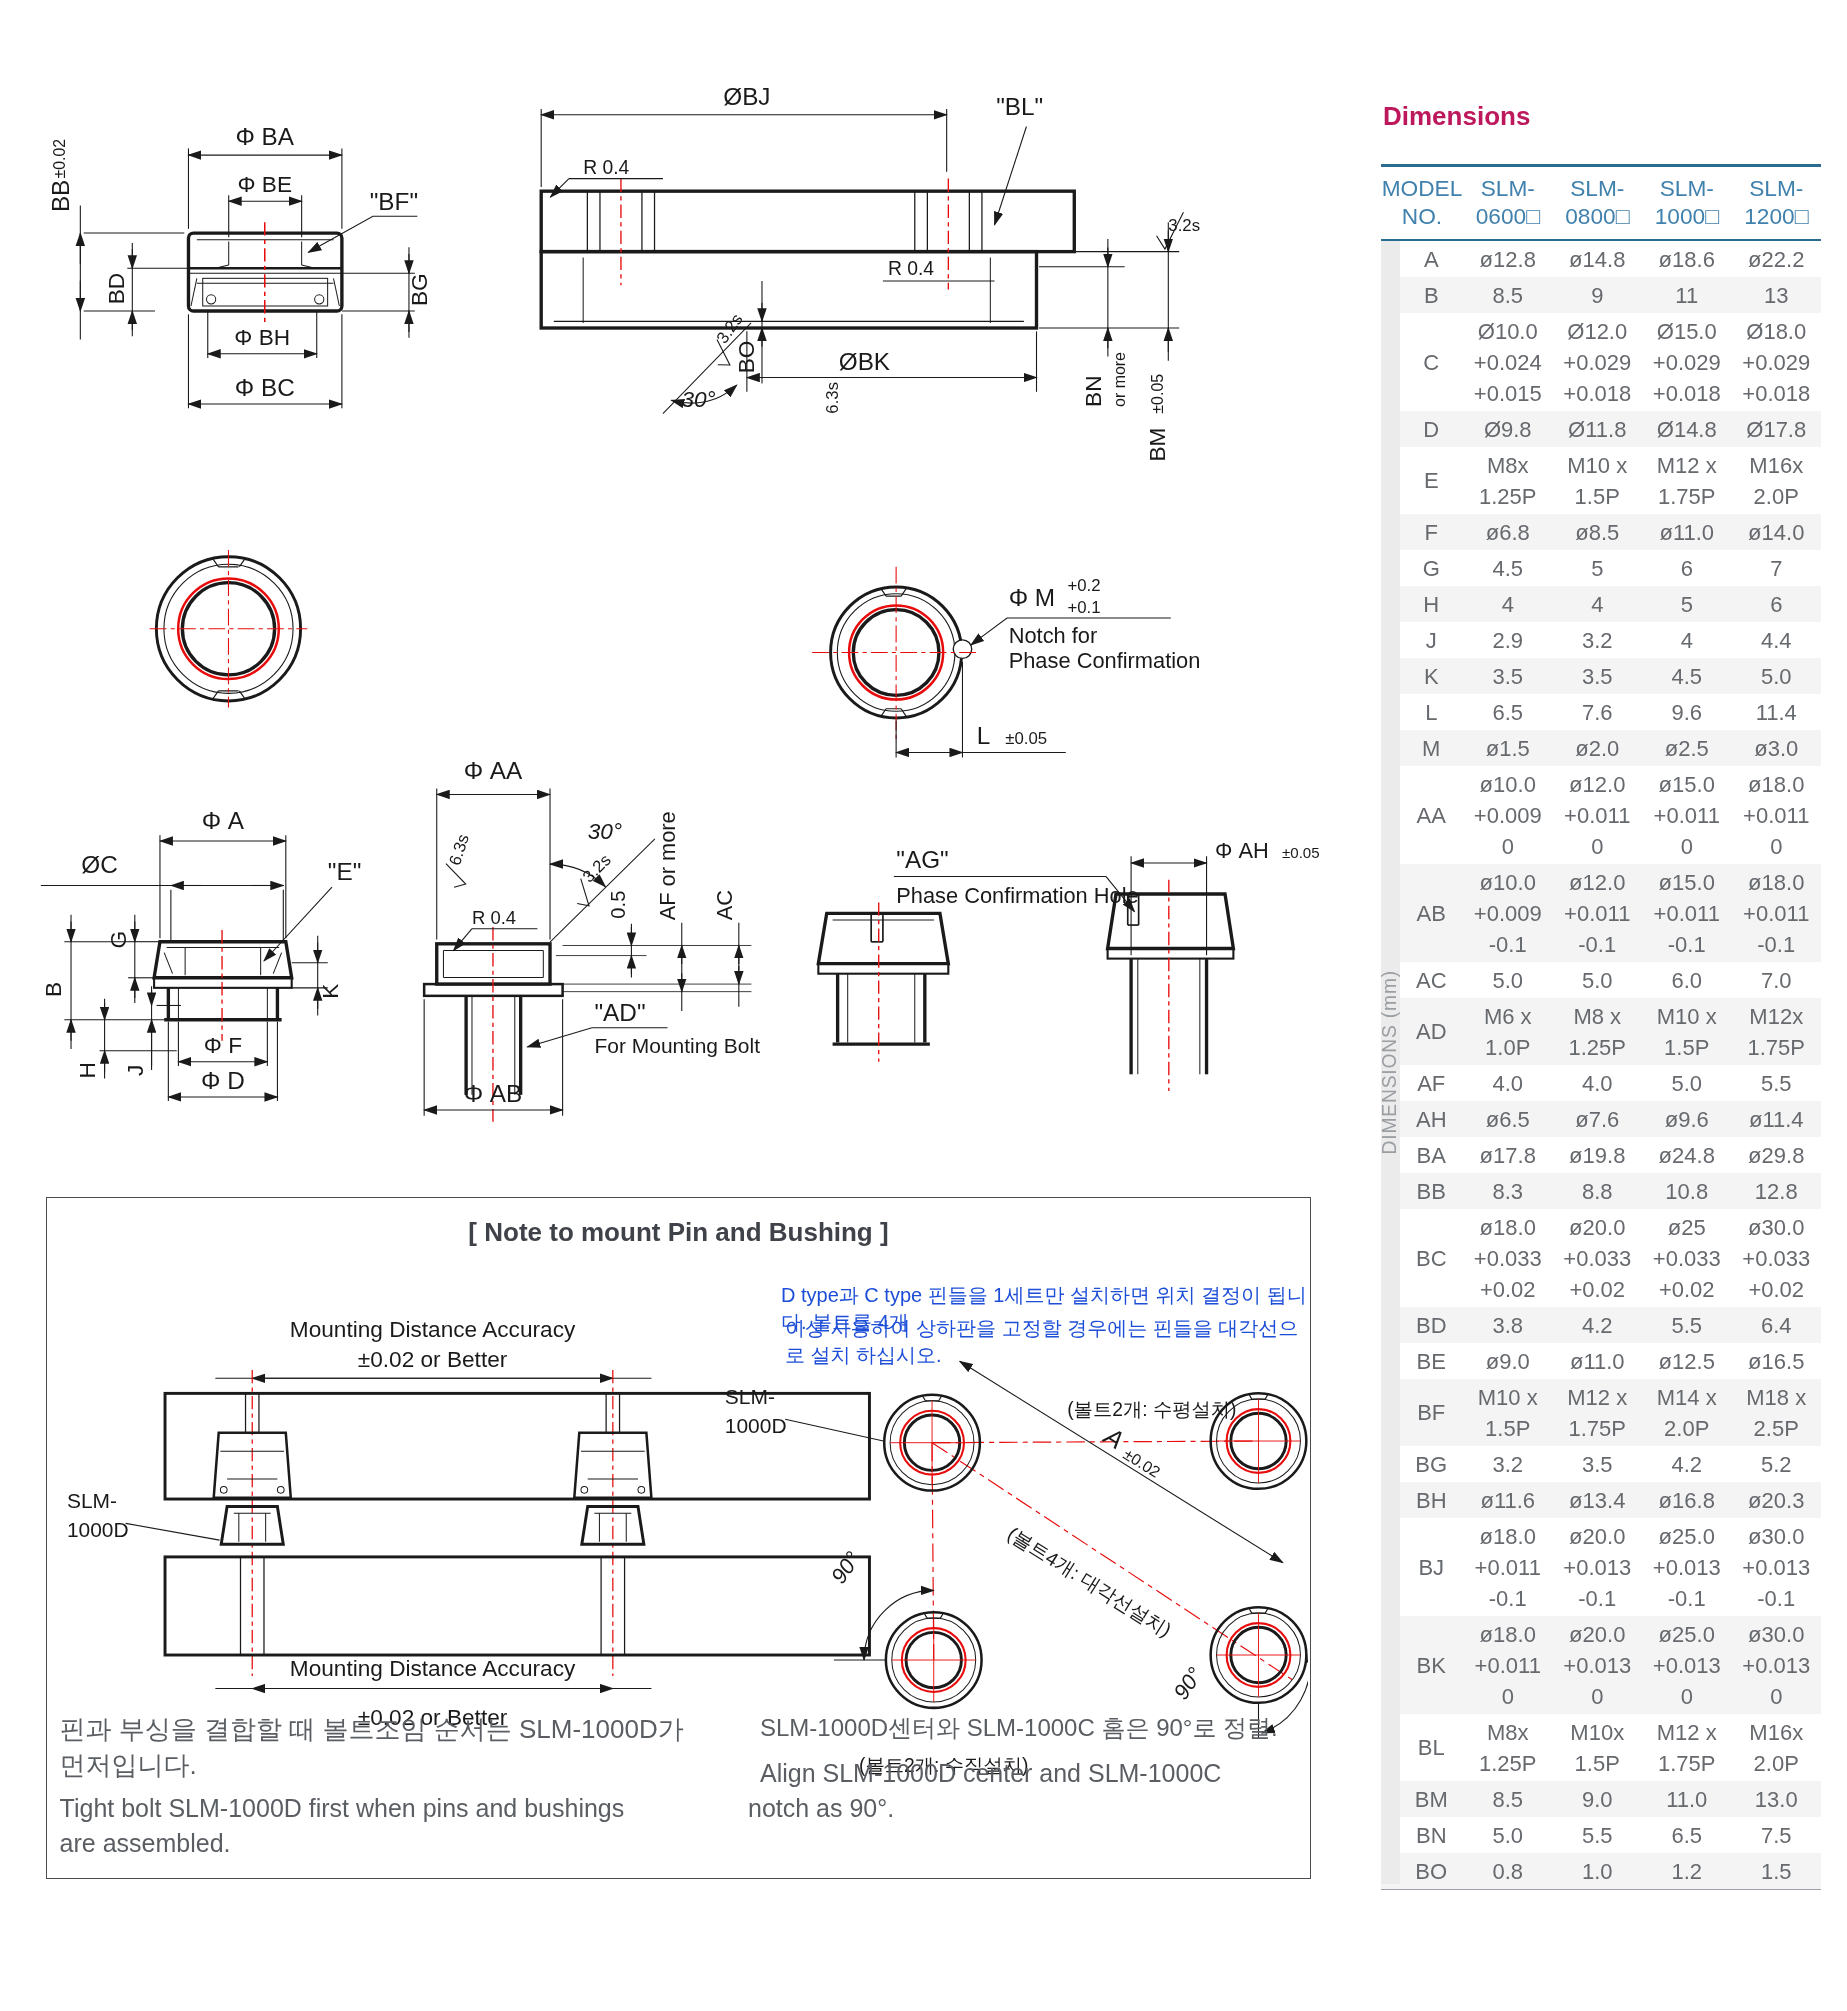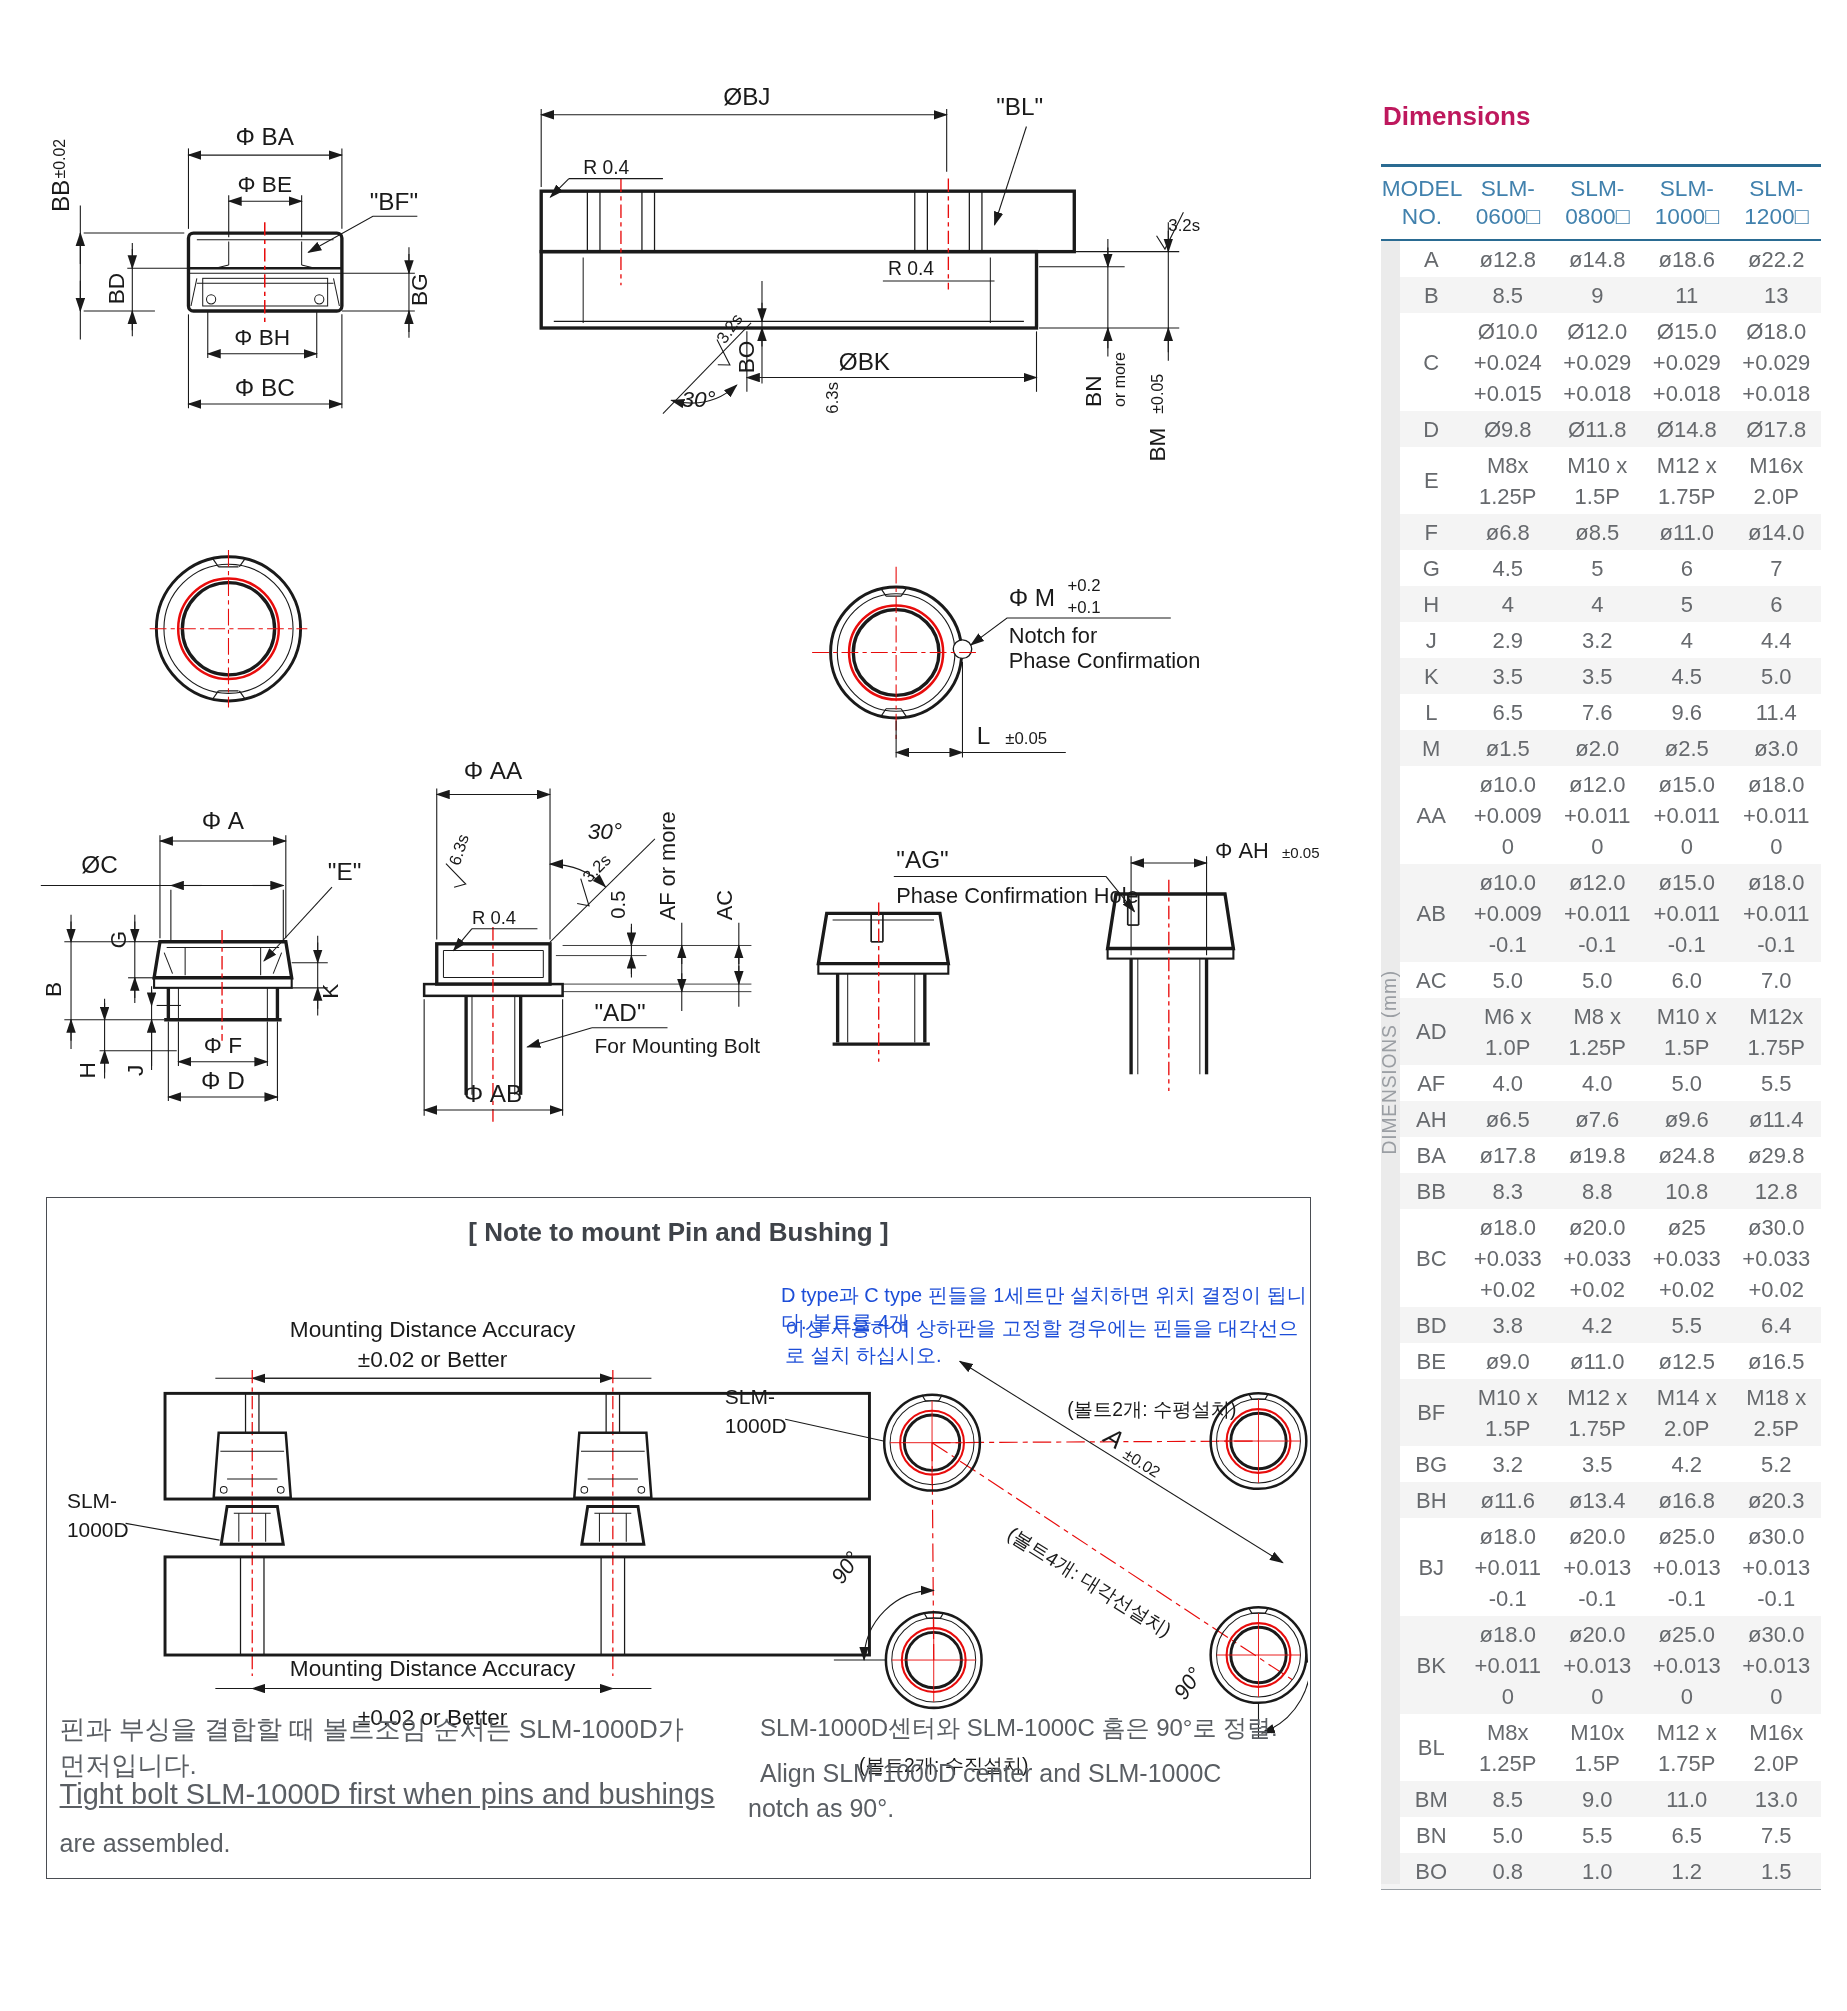--- a/index.html
+++ b/index.html
@@ -25,21 +25,21 @@
              color:#9a9ea3;letter-spacing:0.8px;white-space:nowrap;}
   
   #note-box{left:46px;top:1197px;width:1263px;height:680px;border:1.7px solid #4a4d52;}
   #note-title{left:0;right:0;top:18.5px;text-align:center;font-size:26px;font-weight:700;color:#3f4349;}
   .pink{color:#1d4ed8;}
   #pink1{left:734px;top:84px;font-size:20px;}
   #pink2{left:738px;top:117px;font-size:20px;}
   .notetext{color:#5a5e63;}
   #krl1{left:12.6px;top:514px;font-size:26px;}
   #krl2{left:12.6px;top:550px;font-size:26px;}
-  #enl1{left:12.6px;top:580px;font-size:29px;text-decoration:underline;}
+  #enl1{left:12.6px;top:596px;font-size:25px;}
   #enl2{left:12.6px;top:631px;font-size:25px;text-align:center;}
   #krr1{left:713px;top:514px;font-size:24px;}
   #enr1{left:713px;top:561px;font-size:25px;}
   #enr2{left:701px;top:596px;font-size:25px;}
 </style>
 </head>
 <body>
 
 <svg class="abs" style="left:25px;top:71px" width="503" height="361" viewBox="0 0 600 430">
   <defs>

